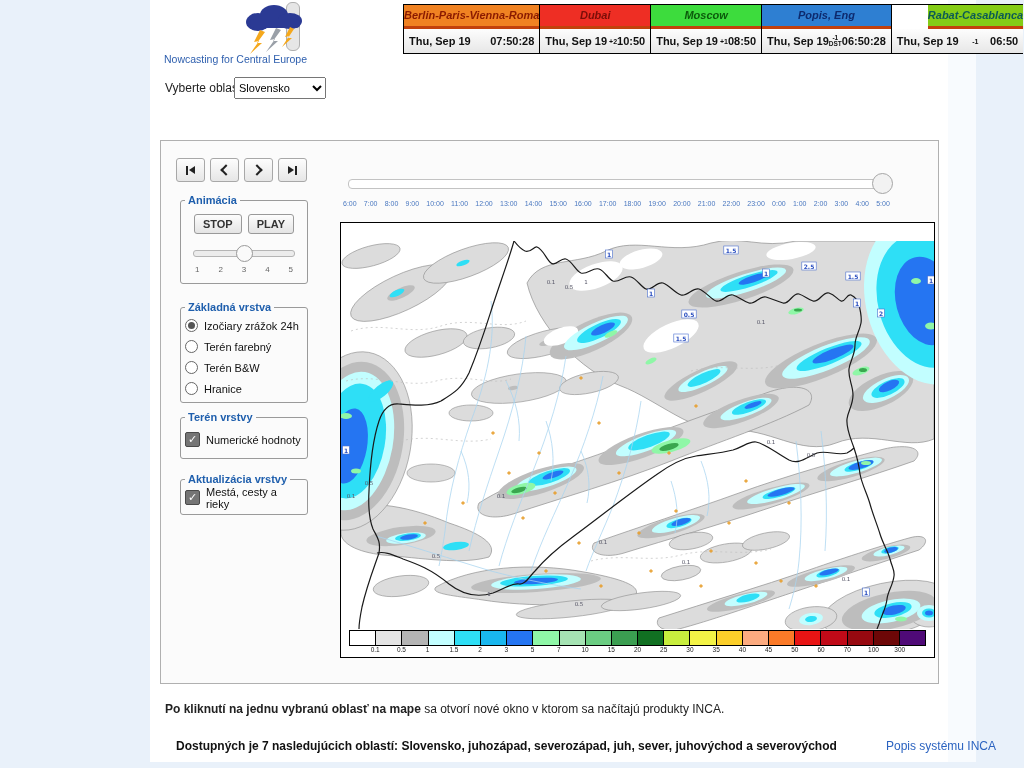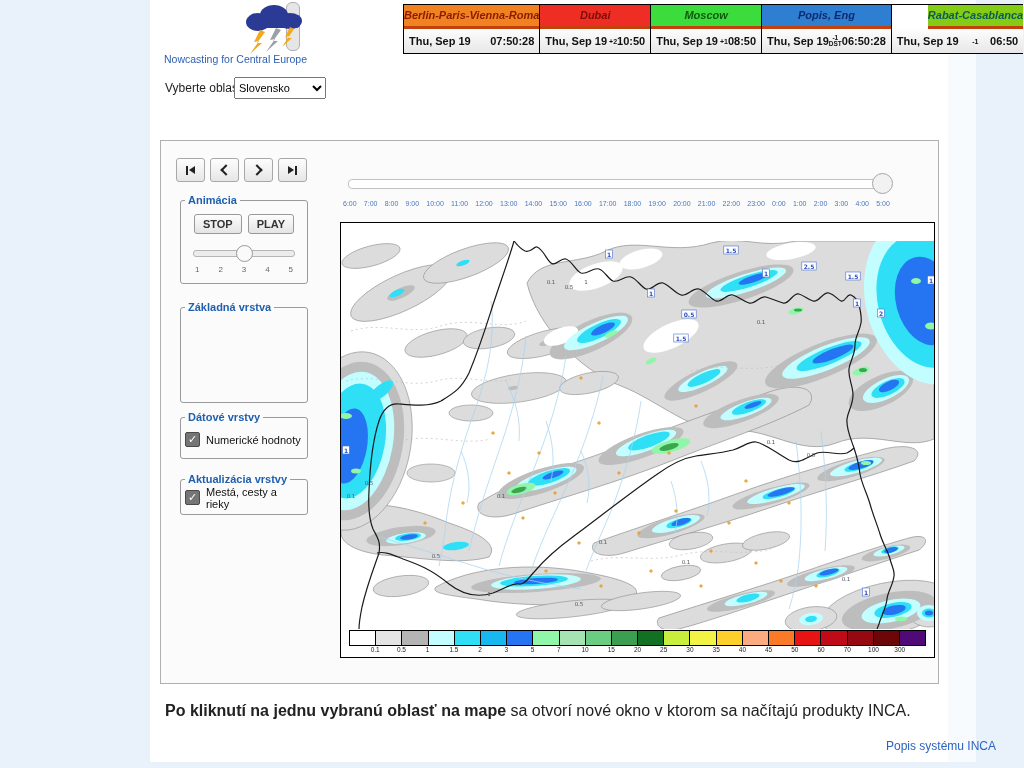--- a/index.html
+++ b/index.html
@@ -75,21 +75,21 @@
   #map{position:absolute;left:340px;top:222px;width:595px;height:436px;background:#fff;border:1px solid #000;box-sizing:border-box;z-index:2;}
   #map-title{height:17px;line-height:17px;text-align:center;font-family:"DejaVu Sans Mono",monospace;font-size:8.8px;color:#000;border-bottom:1px solid #000;white-space:nowrap;}
   #field{position:absolute;left:0;top:18px;width:593px;height:388px;}
   #colorbar{position:absolute;left:8px;right:8px;top:407px;height:14px;border:1px solid #000;display:flex;}
   .cbcell{flex:1;border-left:1px solid #000;}
   .cbcell:first-child{border-left:none;}
   #cb-labels{position:absolute;left:8px;right:8px;top:423px;height:9px;font-size:6.5px;color:#222;}
   #cb-labels span{position:absolute;transform:translateX(-50%);}
 
   
-  #footer1{position:absolute;left:165px;top:702px;font-size:16px;color:#222;}
+  #footer1{position:absolute;left:165px;top:702px;font-size:12px;color:#222;}
   #footer2{position:absolute;left:176px;top:739px;font-size:12px;font-weight:bold;color:#111;}
   #footer-link{position:absolute;left:838px;top:739px;font-size:12px;color:#2b63c0;text-decoration:none;cursor:pointer;margin-left:48px;}
 
   .mlab-boxed{fill:#2b4fc0;font:bold 6px "DejaVu Sans",sans-serif;}
   .mlab-plain{fill:#556;font:5.5px "DejaVu Sans",sans-serif;}
 </style>
 </head>
 <body>
 
 <div id="page">
@@ -194,24 +194,42 @@
         <span>1</span>
         <span>2</span>
         <span>3</span>
         <span>4</span>
         <span>5</span>
       </div>
   </fieldset>
 
   <fieldset id="fs-base">
     <legend>Základná vrstva</legend>
+    <div id="base-options">
+        <div class="optrow">
+          <span class="rad on"></span>
+          <span>Izočiary zrážok 24h</span>
+        </div>
+        <div class="optrow">
+          <span class="rad"></span>
+          <span>Terén farebný</span>
+        </div>
+        <div class="optrow">
+          <span class="rad"></span>
+          <span>Terén B&amp;W</span>
+        </div>
+        <div class="optrow">
+          <span class="rad"></span>
+          <span>Hranice</span>
+        </div>
+      </div>
   </fieldset>
 
   <fieldset id="fs-data">
-    <legend>Dátové vrstvy</legend>
+    <legend>Terén vrstvy</legend>
     <div id="data-options" style="margin-top:4px;">
         <div class="optrow">
           <span class="cb">✓</span>
           <span>Numerické hodnoty</span>
         </div>
       </div>
   </fieldset>
 
   <fieldset id="fs-topo">
     <legend>Aktualizácia vrstvy</legend>
@@ -613,14 +631,15 @@
         <span style="left: 72.7273%;">45</span>
         <span style="left: 77.2727%;">50</span>
         <span style="left: 81.8182%;">60</span>
         <span style="left: 86.3636%;">70</span>
         <span style="left: 90.9091%;">100</span>
         <span style="left: 95.4545%;">300</span>
       </div>
   </div>
 
   <div id="footer1"><b>Po kliknutí na jednu vybranú oblasť na mape</b><span> sa otvorí nové okno v ktorom sa načítajú produkty INCA.</span></div>
+  <div id="footer2">Dostupných je 7 nasledujúcich oblastí: Slovensko, juhozápad, severozápad, juh, sever, juhovýchod a severovýchod</div>
   <a id="footer-link">Popis systému INCA</a>
 </div>
 
 </body></html>

